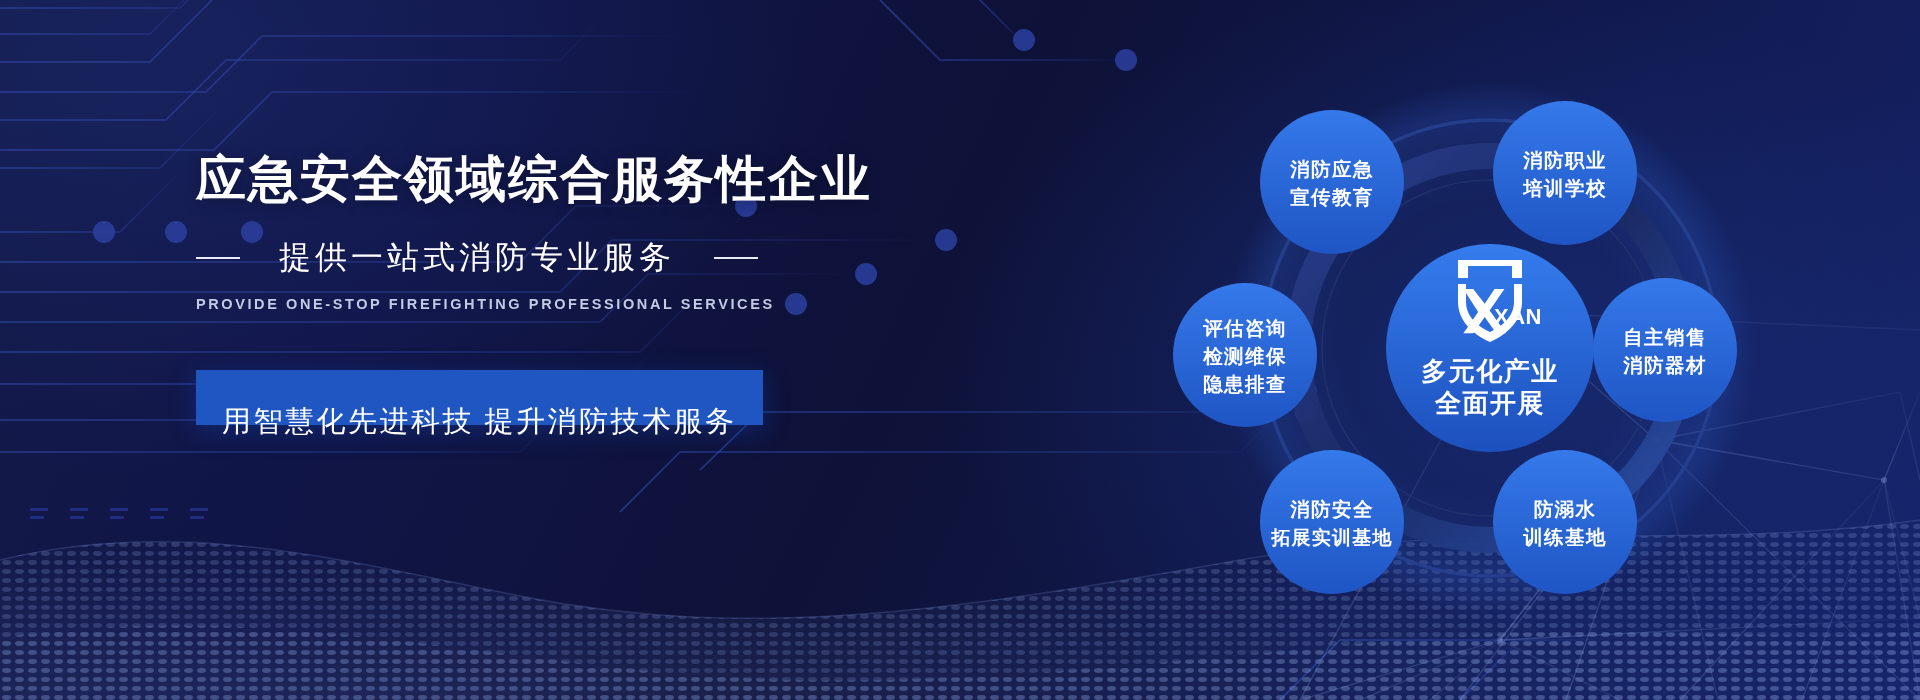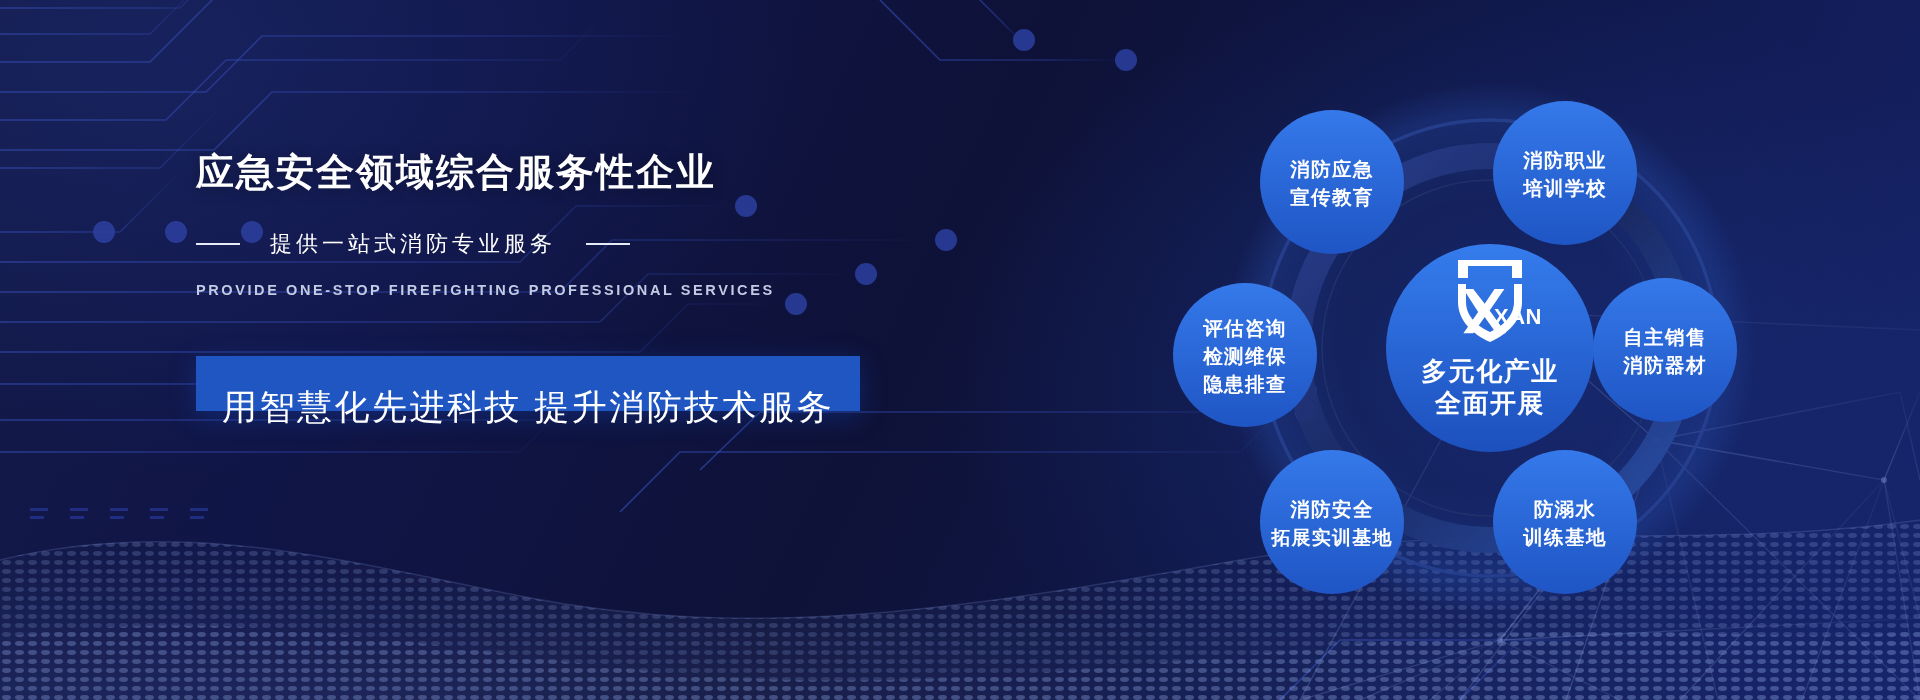--- a/index.html
+++ b/index.html
@@ -23,21 +23,21 @@
   .bg-layer{position:absolute;inset:0;pointer-events:none;}
   .bg-layer svg{display:block;width:1920px;height:700px;}
 
   
   .copy{
     position:absolute;
     left:196px;top:150px;
     width:760px;
   }
   .headline{
-    font-size:38px;
+    font-size:50px;
     line-height:1.16;
     font-weight:bold;
     color:#ffffff;
     letter-spacing:2px;
     white-space:nowrap;
     margin:0;
     text-shadow:0 2px 14px rgba(0,0,0,.35);
   }
   .sub-row{
     display:flex;align-items:center;
@@ -45,46 +45,46 @@
     margin-top:34px;
     height:32px;
   }
   .sub-rule{
     display:block;
     width:44px;height:2px;
     background:#e7ebf7;
     flex:0 0 auto;
   }
   .subhead{
-    font-size:22px;
+    font-size:32px;
     color:#ffffff;
     letter-spacing:4px;
     white-space:nowrap;
     font-weight:normal;
-    margin:8px;
+    margin:17px;
   }
   .eyebrow{
     margin-top:22px;
     font-size:14.5px;
     color:#c3cbe4;
     letter-spacing:2.6px;
     white-space:nowrap;
     font-weight:bold;
   }
   .cta{
     margin-top:58px;
     display:inline-flex;
     align-items:center;justify-content:center;
     height:55px;
     padding:0 26px;
     background:#1f56c2;
     box-shadow:0 6px 26px rgba(20,64,170,.42);
   }
   .cta-label{
-    font-size:35px;
+    font-size:29px;
     color:#ffffff;
     letter-spacing:2.5px;
     white-space:nowrap;
     margin-top:48px;
   }
 
   
   .diagram{
     position:absolute;
     left:1090px;top:70px;

